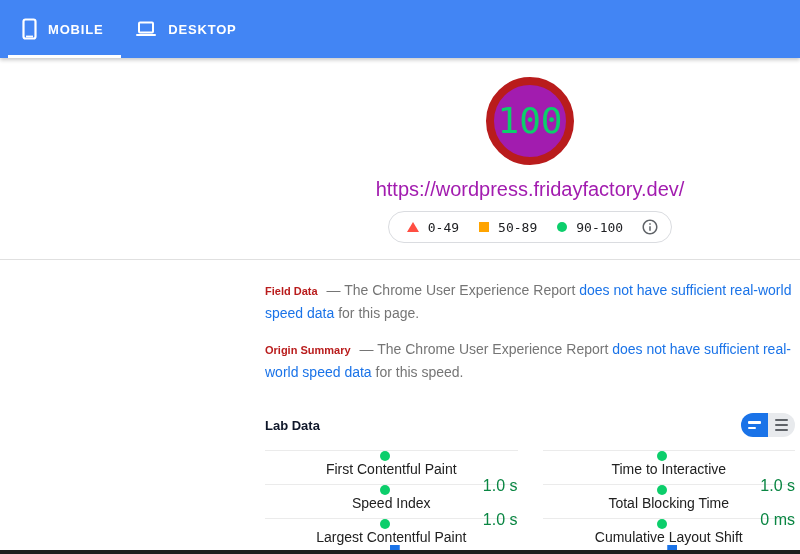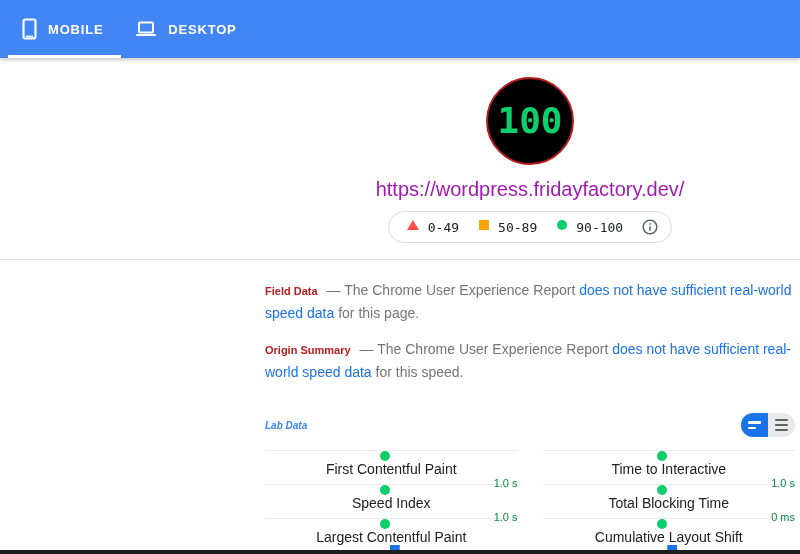--- a/index.html
+++ b/index.html
@@ -12,67 +12,67 @@
   .tab { display:flex; align-items:center; gap:11px; padding:0 18px 0 14px;
     color:#fff; font-size:13px; font-weight:bold; letter-spacing:0.8px;
     position:relative; cursor:pointer; }
   .tab.active::after { content:""; position:absolute; left:0; right:0; bottom:0;
     height:3px; background:#fff; }
   .tab svg { display:block; }
 
   
   .scoreSection { padding-bottom:16px; border-bottom:1px solid #e0e0e0; background:#fff; }
   .content { width:530px; margin-left:265px; }
-  .gauge { width:88px; height:88px; border-radius:50%; border:2px solid #b91c1c;
-    background:#000000; margin:19px auto 0; display:flex; align-items:center;
-    justify-content:center;font-weight:bold; }
+  .gauge { width:88px; height:88px; border-radius:50%; border:8px solid #b91c1c;
+    background:#a21caf; margin:19px auto 0; display:flex; align-items:center;
+    justify-content:center; }
   .gauge-num { font-family:"DejaVu Sans Mono", monospace; font-size:36px;
     color:#0cce6b; line-height:1; }
   .url { text-align:center; margin-top:13px; font-size:20px; color:#a21caf; }
   .legendWrap { display:flex; justify-content:center; margin-top:10px; }
   .legend { display:inline-flex; align-items:center; gap:20px;
     border:1px solid #dadce0; border-radius:999px; padding:6px 12px 6px 18px; }
-  .legend-item { display:inline-flex; gap:9px; }
+  .legend-item { display:inline-flex; align-items:center; gap:9px; }
   .legend-text { font-family:"DejaVu Sans Mono", monospace; font-size:13px; color:#202124; }
   .sh-triangle { width:0; height:0; border-left:6px solid transparent;
     border-right:6px solid transparent; border-bottom:10px solid #ff4e42; }
   .sh-square { width:10px; height:10px; background:#ffa400; }
   .sh-circle { width:10px; height:10px; border-radius:50%; background:#0cce6b; }
   .info-btn { display:inline-flex; align-items:center; cursor:pointer; margin-left:-2px; }
 
   
   .sections { width:530px; margin-left:265px; }
   .para { font-size:14px; line-height:22px; color:#757575; }
   .para.first { margin-top:19px; }
   .para.second { margin-top:14px; }
   .para b { color:#b91c1c; font-size:11px; margin-right:9px; }
   .para a { color:#1a73e8; text-decoration:none; cursor:pointer; }
 
   
   .labHeader { margin-top:30px; display:flex; align-items:center; justify-content:space-between; }
-  .labTitle { font-size:10px; font-weight:bold; color:#3b82f6;font-style:italic; }
+  .labTitle { font-size:13px; font-weight:bold; color:#0f172a; }
   .viewToggle { display:flex; border-radius:999px; overflow:hidden; }
   .vt-btn { width:27px; height:24px; display:flex; flex-direction:column; gap:3px;
     align-items:flex-start; justify-content:center; padding-left:7px; cursor:pointer; }
   .vt-btn.active { background:#1a73e8; }
   .vt-btn.inactive { background:#e8eaed; }
   .vt-btn i { display:block; height:2.5px; border-radius:1px; }
   .vt-btn.active i { background:#fff; }
   .vt-btn.inactive i { background:#5f6368; }
   .bar-l { width:13px; } .bar-s { width:8px; } .bar-m { width:13px; height:2px !important; }
 
   .metrics { margin-top:13px; display:flex; gap:25px; }
   .mcol { flex:1; border-top:1px solid #ebebeb; }
   .mrow { height:34px; display:flex; align-items:center; border-bottom:1px solid #ebebeb;flex-direction:column; }
   .dot { width:10px; height:10px; border-radius:50%; background:#0cce6b;
     margin-right:13px; flex:none; }
   .mlabel { font-size:14px; color:#212121; }
   .bookmark { width:10px; height:13px; background:#1a73e8; margin-left:7px;
     clip-path:polygon(0 0,100% 0,100% 100%,50% 70%,0 100%); flex:none; }
-  .mvalue { margin-left:auto; font-size:11px; color:#0a8643; }
+  .mvalue { margin-left:auto; font-size:16px; color:#0a8643; }
 
   .bottomEdge { position:absolute; left:0; right:0; bottom:0; height:4px; background:#1e1e1e; }
 </style>
 </head>
 <body>
 
 <div class="topbar">
   <div class="tab active">
     <span>
       <svg width="15" height="22" viewBox="0 0 15 22">

